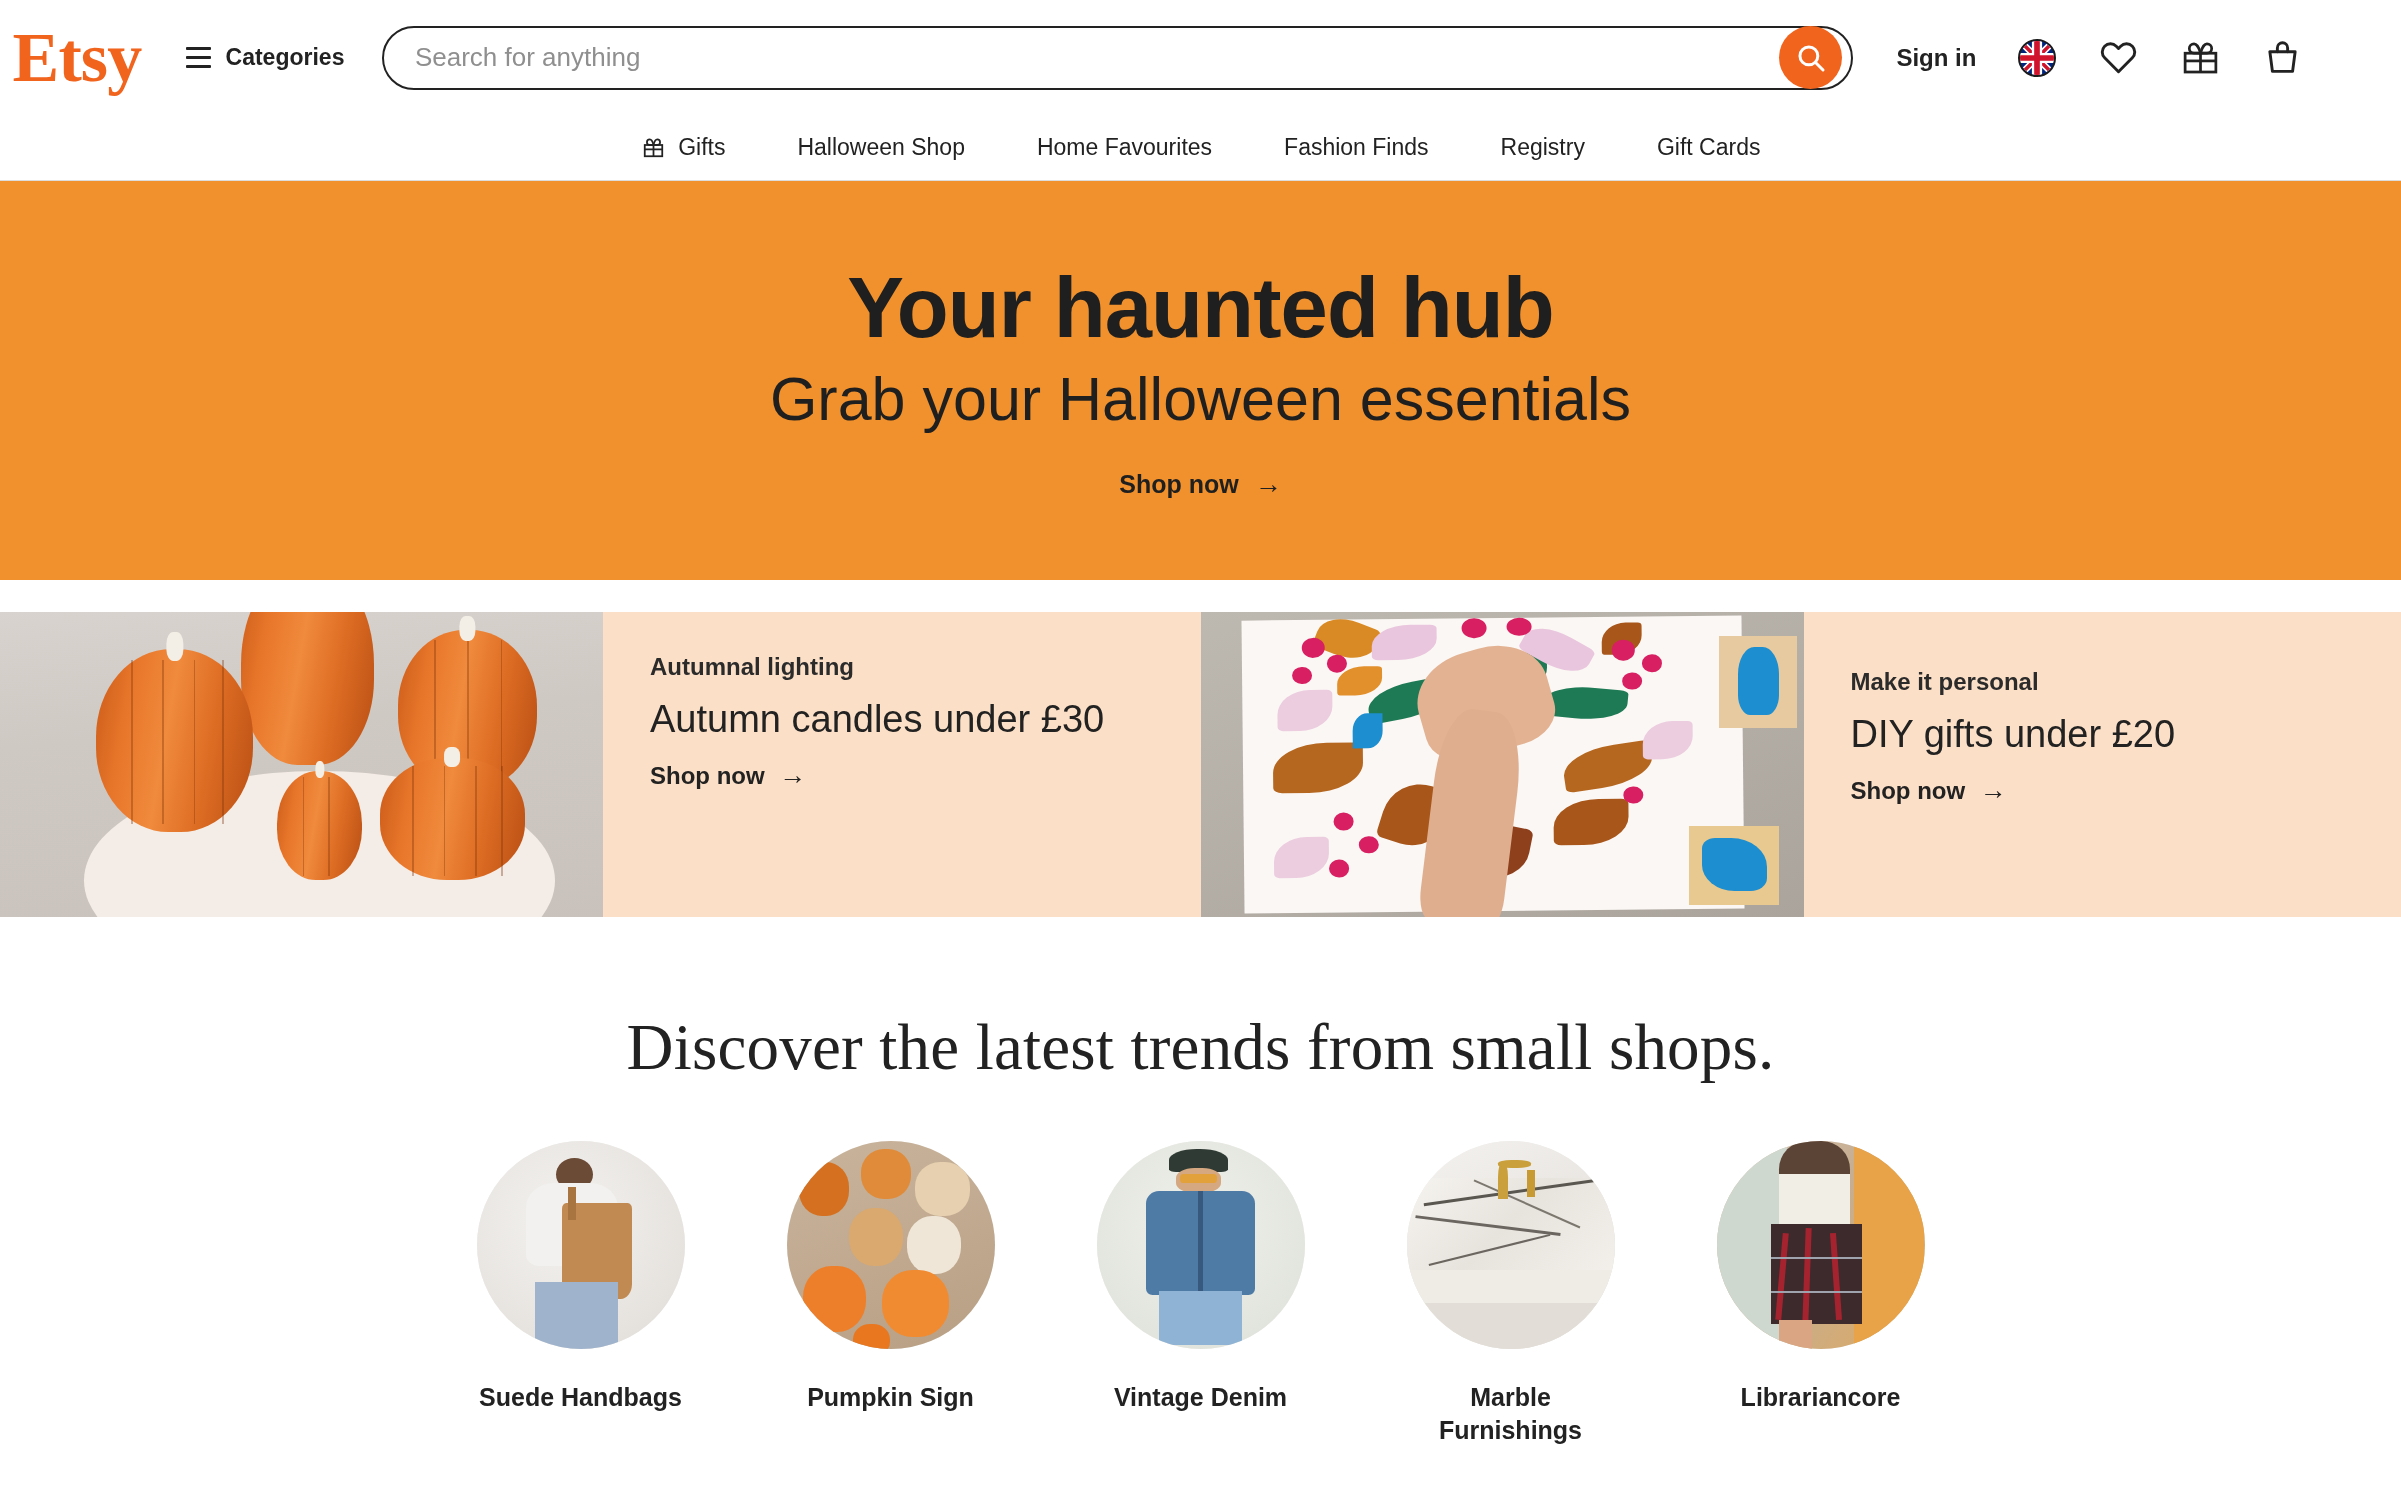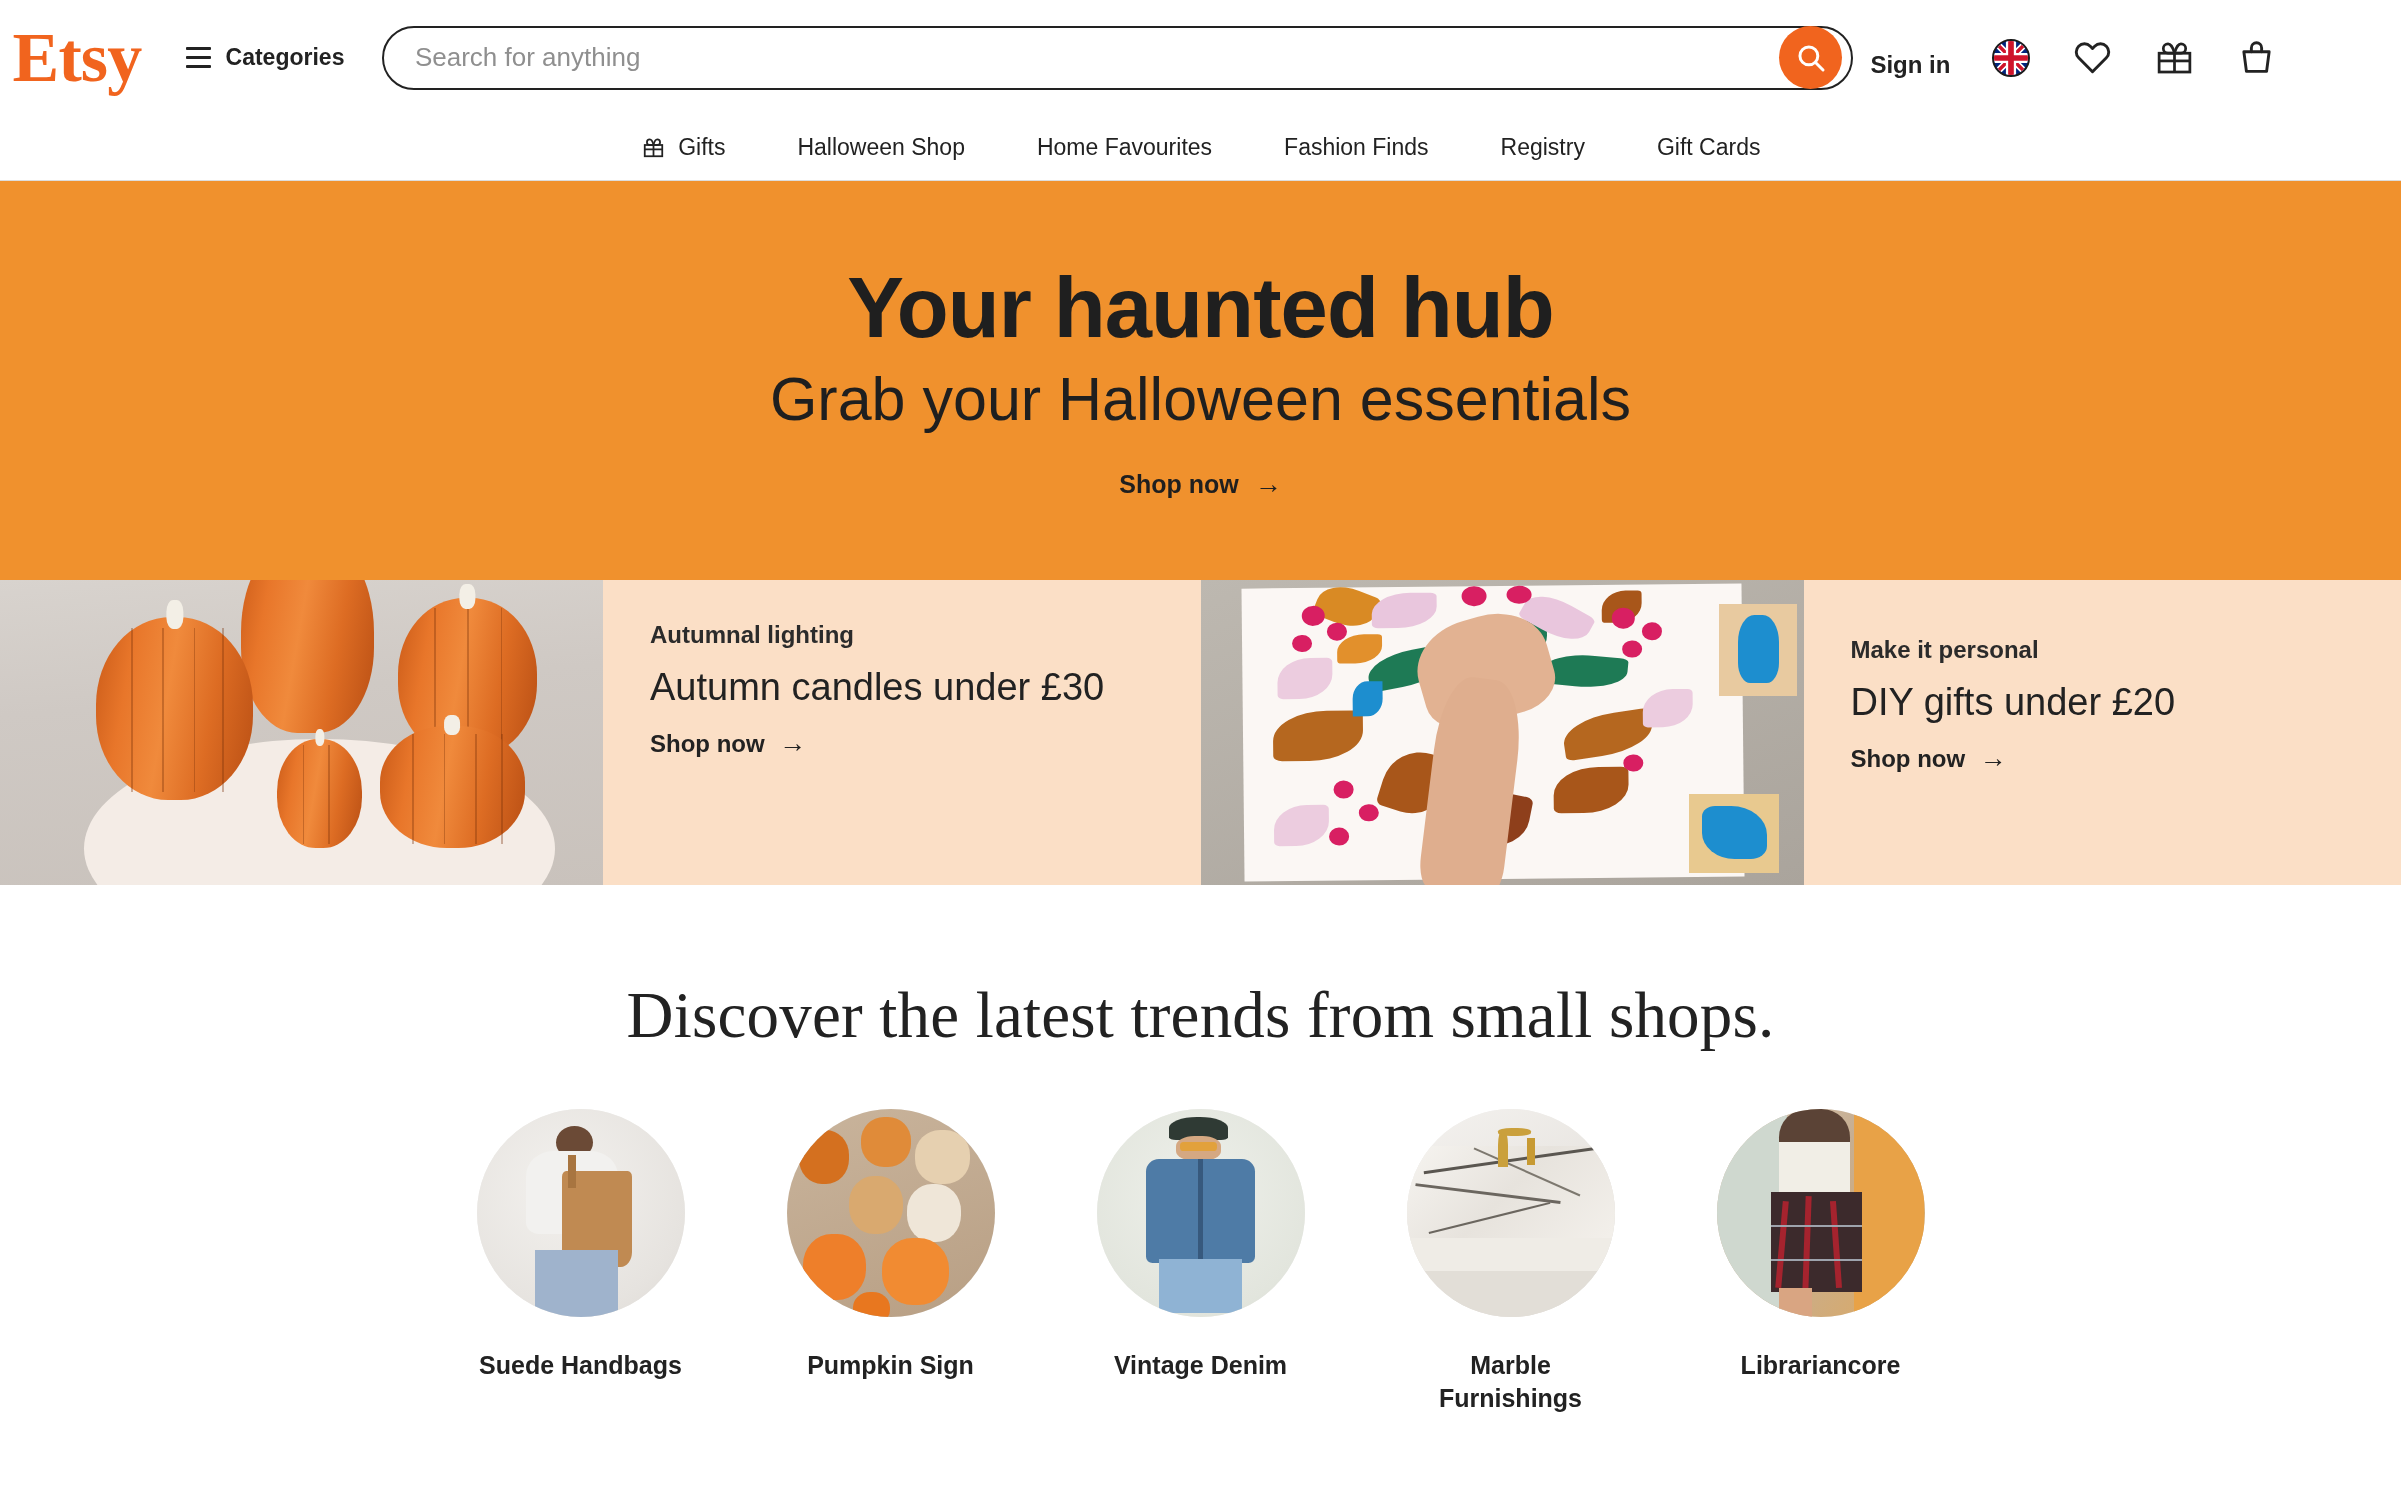--- a/index.html
+++ b/index.html
@@ -55,21 +55,21 @@
     background: transparent;
   }
   .searchwrap input::placeholder { color: #8f8f8f; }
   .searchbtn {
     width: 63px; height: 63px; border-radius: 50%;
     background: #F1641E; border: none; cursor: pointer;
     display:flex; align-items:center; justify-content:center;
     flex: 0 0 auto;
   }
 
-  .headicons { display:flex; align-items:flex-end; gap: 39px; margin-left: 17px; }
+  .headicons { display:flex; align-items:center; gap: 39px; margin-left: 43px; }
   .signin { font-size: 24px; font-weight: 600; color: #222; white-space:nowrap; cursor:pointer; }
   .hicon { width: 43px; height: 43px; display:flex; align-items:center; justify-content:center; cursor:pointer; }
   .flagcircle {
     width: 38px; height: 38px; border-radius: 50%;
     border: 2.7px solid #1b1b1b; overflow:hidden; position:relative;
     background: #00247D;
   }
 
   
   .nav {
@@ -100,21 +100,21 @@
     margin-top: 12.6px; line-height: 1.12;
   }
   .shopnow {
     margin-top: 36px;
     font-size: 25px; font-weight: 700; color:#1f1f1f;
     display:flex; align-items:center; gap: 16px; cursor:pointer;
   }
   .arrow { font-size: 27px; line-height:1; }
 
   
-  .promorow { display:flex; height: 305px; width: 100%; }
+  .promorow { display:flex; height: 305px; width: 100%; margin-top: 32px; }
   .promo-img { flex: 0 0 603px; overflow: hidden; position: relative; }
   .promo-txt {
     flex: 1 1 0;
     background: #FBDFC6;
     padding: 41px 47px 0 47px;
     display:flex; flex-direction:column;
   }
   .promo-eyebrow { font-size: 24px; font-weight: 700; color:#2b2b2b; }
   .promo-title { font-size: 38px; font-weight: 400; color:#222; margin-top: 16px; line-height: 1.18; }
   .promo-cta { margin-top: 20px; font-size: 24px; font-weight: 700; color:#222; display:flex; align-items:center; gap:14.3px; cursor:pointer;}

